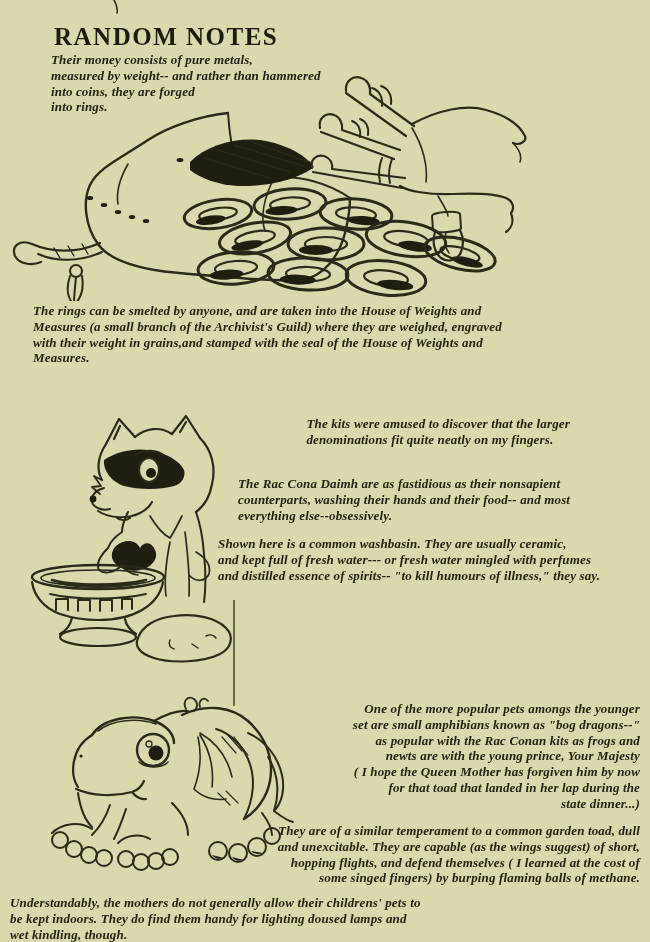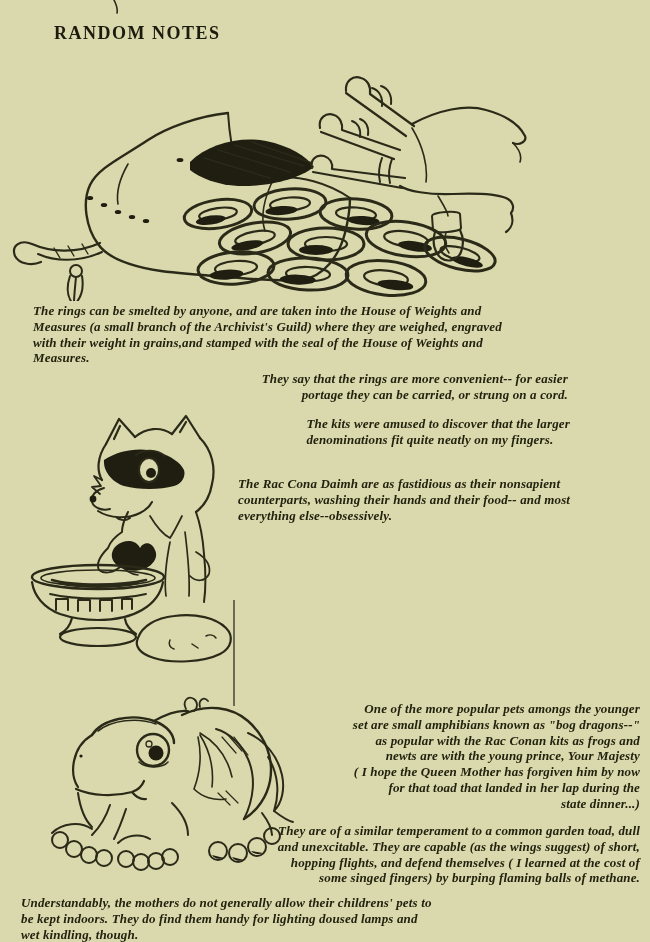--- a/index.html
+++ b/index.html
@@ -7,42 +7,42 @@
     position:relative;
     width:650px;height:942px;
     margin:0 auto;
     background:#d9d9ad;
     overflow:hidden;
     font-family:"Liberation Serif", serif;
     color:#201f10;
   }
   .title{
     position:absolute;left:54px;top:24px;
-    font-size:18px;line-height:1;
+    font-size:25px;line-height:1;
     font-weight:700;letter-spacing:1.5px;
     color:#1c1b0e;
   }
   .note{
     position:absolute;
     white-space:pre-line;
     font-weight:700;font-style:italic;
     font-size:13px;line-height:15.8px;
     letter-spacing:0.15px;
     color:#23220f;
   }
   #p-money      {left:51px;  top:52px;}
   #p-smelting   {left:33px;  top:303px; width:600px;}
   #p-convenient {right:82px; top:371px; text-align:right;}
   #p-kits       {right:80px; top:416px; text-align:left;}
   #p-fastidious {left:238px; top:476px;}
   #p-washbasin  {left:218px; top:536px;}
   #p-basins     {left:237px; top:596px;}
   #p-bogdragons {right:10px; top:668px; text-align:right;margin-top:33px;}
   #p-temperament{right:10px; top:823px; text-align:right;margin-left:44px;}
-  #p-mothers    {left:21px;  top:895px;font-family:Liberation Serif, serif;}
+  #p-mothers    {left:10px;  top:895px;font-family:Liberation Serif, serif;}
 
   .illu{position:absolute;}
   #illu-money{left:8px;  top:66px;  width:540px; height:235px;}
   #illu-wash {left:20px; top:412px; width:225px; height:255px;}
   #illu-frog {left:22px; top:693px; width:285px; height:190px;}
 
   .stray-line{
     position:absolute;left:233px;top:600px;
     width:1.5px;height:106px;background:#3a392a;opacity:.7;
   }
@@ -255,31 +255,36 @@
       </g>
 
       <path class="ink" stroke-width="1.2" d="M200,44 L214,60 M206,42 L220,58 M212,44 L226,62 M196,100 L208,112 M204,98 L216,110"></path>
     </g>
   </svg>
 
   <div class="stray-line"></div>
 
   <div class="title">RANDOM NOTES</div>
 
+  <div class="note" id="p-money">Their money consists of pure metals,
+measured by weight-- and rather than hammered
+into coins, they are forged
+into rings.</div>
   <div class="note" id="p-smelting">The rings can be smelted by anyone, and are taken into the House of Weights and
 Measures (a small branch of the Archivist's Guild) where they are weighed, engraved
 with their weight in grains,and stamped with the seal of the House of Weights and
 Measures.</div>
-  <div class="note" id="p-convenient">They say that the rings are more convenient-- for easier
-portage they  can be carried, or strung on a cord.</div>
   <div class="note" id="p-kits">The kits were amused to discover that the larger
 denominations fit quite neatly on my fingers.</div>
   <div class="note" id="p-fastidious">The Rac Cona Daimh are as fastidious as their nonsapient
 counterparts, washing their hands and their food-- and most
 everything else--obsessively.</div>
+  <div class="note" id="p-washbasin">Shown here is a common washbasin. They are usually ceramic,
+and kept full of fresh water--- or fresh water mingled with perfumes
+and distilled essence of spirits-- "to kill humours of illness," they say.</div>
   <div class="note" id="p-bogdragons">One of the more popular pets amongs the younger
 set are small amphibians known as "bog dragons--"
 as popular with the Rac Conan kits as frogs and
 newts are with the young prince, Your Majesty
 ( I hope the Queen Mother has forgiven him by now
 for that toad that landed in her lap during the
 state dinner...)</div>
   <div class="note" id="p-temperament">They are of a similar temperament to a common garden toad, dull
 and unexcitable. They are capable (as the wings suggest) of short,
 hopping flights, and defend themselves ( I learned at the cost of

